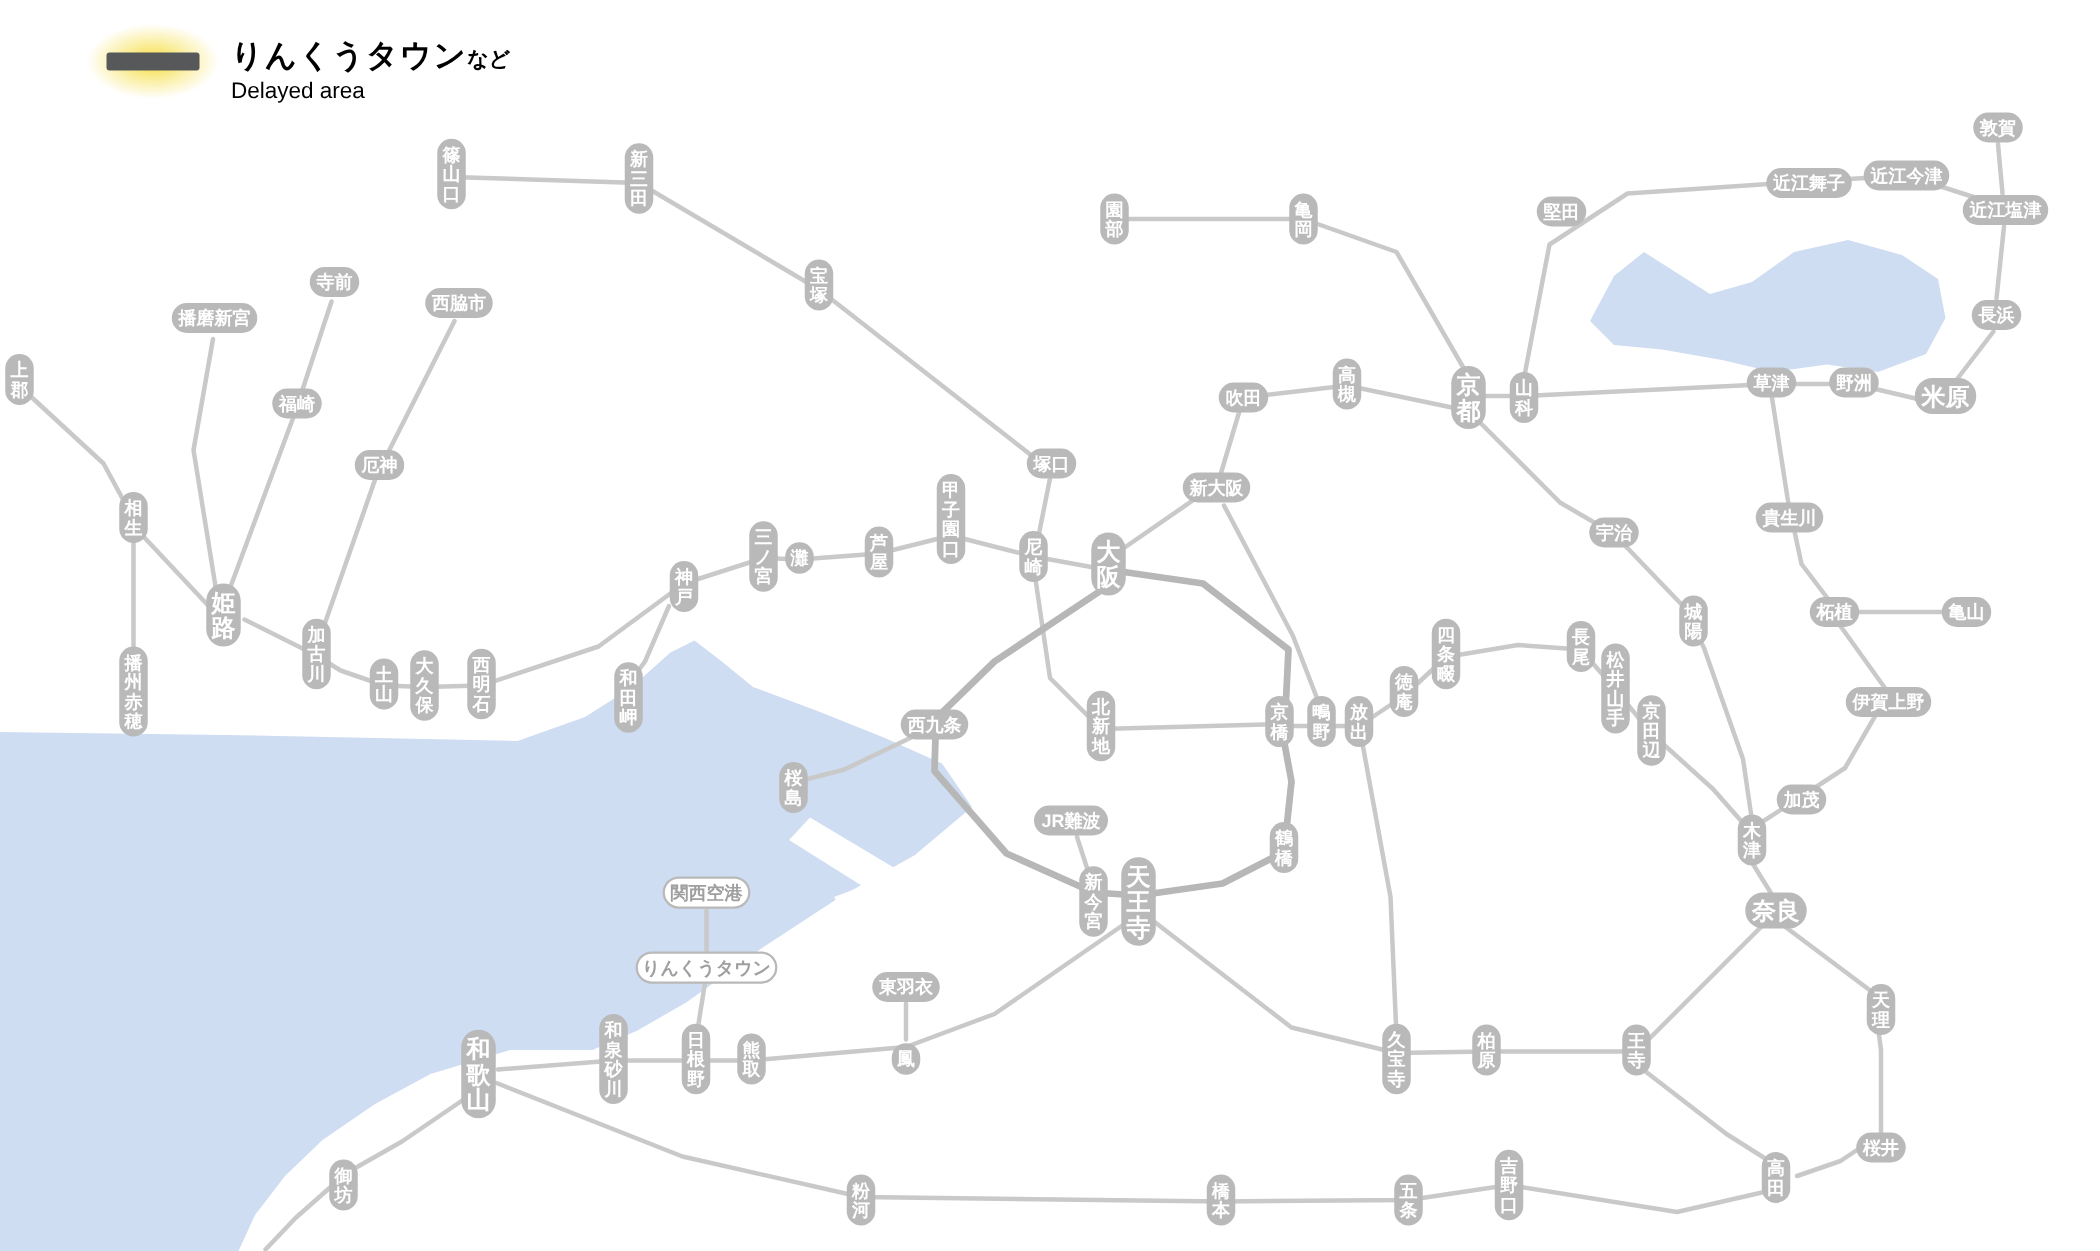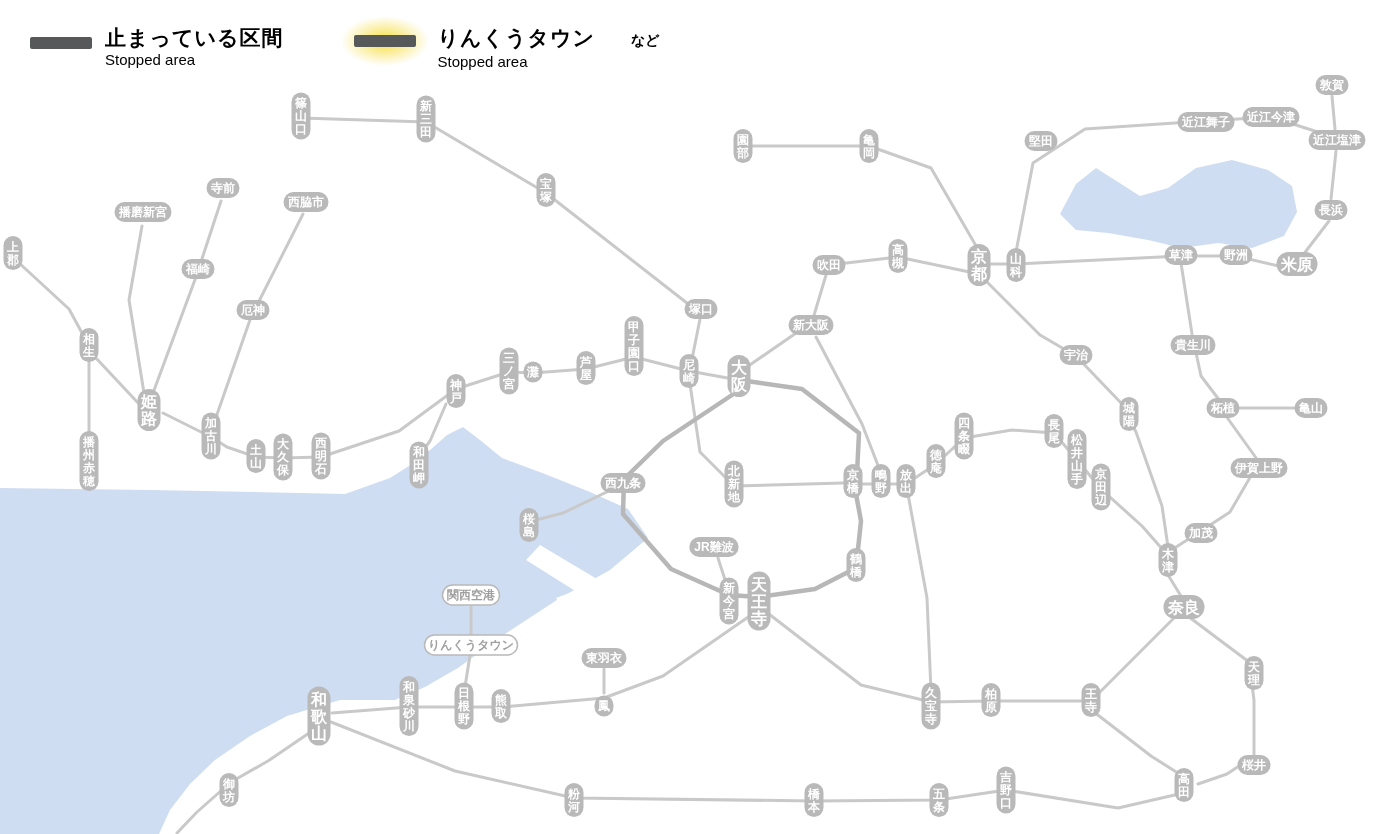--- a/index.html
+++ b/index.html
@@ -7,21 +7,21 @@
        font-family:"Liberation Sans","DejaVu Sans",sans-serif;}
   #route-map-svg{position:absolute;left:0;top:0;}
   #route-map-svg text{font-family:"Liberation Sans","DejaVu Sans",sans-serif;font-weight:bold;}
   .legend{position:absolute;left:0;top:26px;display:flex;align-items:flex-start;z-index:2;}
   .legend-item{display:flex;align-items:flex-start;}
   .legend-item.first{margin-left:30px;}
   .swatch-bar{display:block;width:62px;height:12px;border-radius:2px;}
   .legend-item.first .swatch-bar{margin-top:11px;}
   .legend-text{margin-left:13px;}
   .legend-jp{font-size:21px;font-weight:bold;color:#000;line-height:24px;letter-spacing:1px;white-space:nowrap;}
-  .legend-jp .suffix{font-size:14px;font-weight:bold;letter-spacing:0;margin-left:36px;}
+  .legend-jp .suffix{font-size:14px;font-weight:bold;letter-spacing:0;}
   .legend-en{font-size:15px;color:#000;line-height:20px;white-space:nowrap;}
   .glow-wrap{width:88px;height:50px;margin-top:-10px;display:flex;align-items:center;justify-content:center;flex:none;}
   .legend-item.second{margin-left:58px;}
   .legend-item.second .legend-text{margin-left:8px;}
 </style>
 </head>
 <body>
 
 <svg id="route-map-svg" width="1400" height="834" viewBox="0 0 1400 834">
     <polygon points="0,488 150,490 300,493 345,494 390,478 420,459 447,435 463,427 480,440 502,458 545,474 590,492 628,509 648,538 610,570 560,598 508,632 458,668 425,687 395,700 340,700 287,716 250,736 215,760 190,784 170,810 159,834 0,834" fill="#cfddf2"></polygon>
@@ -471,29 +471,22 @@
       <text x="1254" y="670.82" text-anchor="middle" font-size="12" fill="#ffffff">天</text>
       <text x="1254" y="683.82" text-anchor="middle" font-size="12" fill="#ffffff">理</text>
     </g>
     <g>
       <rect x="1237.5" y="755" width="33" height="20" rx="10" ry="10" fill="#b9b9b9"></rect>
       <text x="1254" y="769.32" text-anchor="middle" font-size="12" fill="#ffffff">桜井</text>
     </g>
   </svg>
 
 <div class="legend">
-  <div class="legend-item first">
-    <span class="swatch-bar" id="stopped-swatch" style="background: rgb(87, 88, 90);"></span>
-    <div class="legend-text">
-      <div class="legend-jp">止まっている区間</div>
-      <div class="legend-en">Stopped area</div>
-    </div>
-  </div>
   <div class="legend-item second">
     <span class="glow-wrap" id="delayed-glow" style="background: radial-gradient(closest-side, rgb(246, 221, 62) 0%, rgb(251, 240, 171) 55%, rgba(255, 255, 255, 0) 100%);">
       <span class="swatch-bar" id="delayed-swatch" style="background: rgb(87, 88, 90);"></span>
     </span>
     <div class="legend-text">
       <div class="legend-jp"><span>りんくうタウン</span><span class="suffix">など</span></div>
-      <div class="legend-en">Stopped area</div>
+      <div class="legend-en">Delayed area</div>
     </div>
   </div>
 </div>
 
 </body></html>

